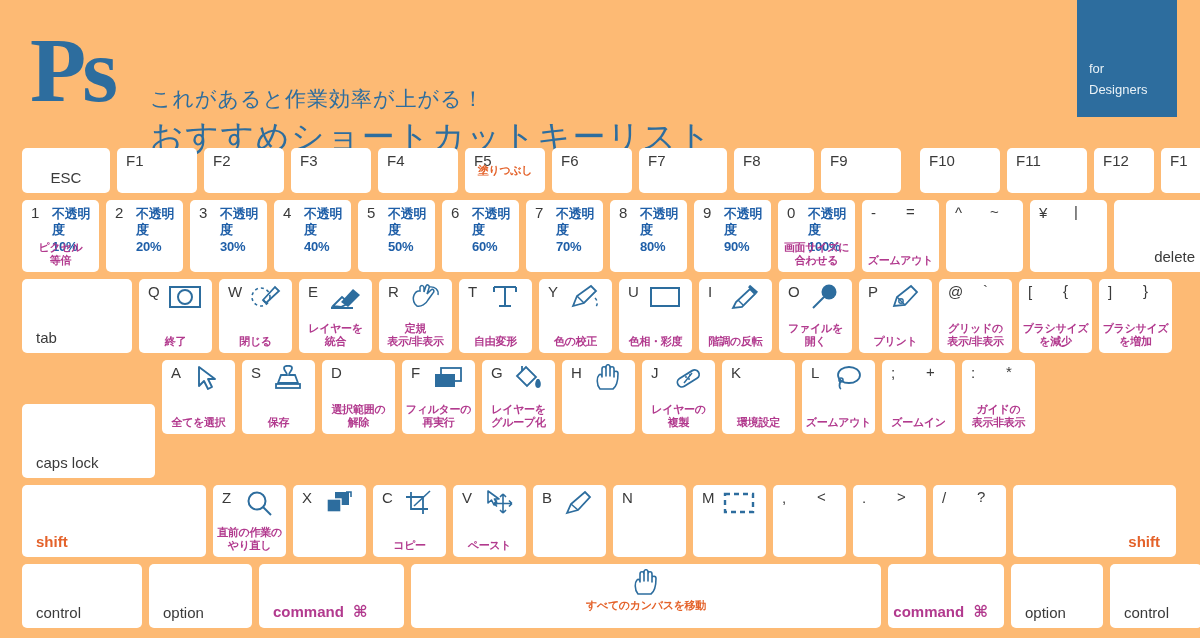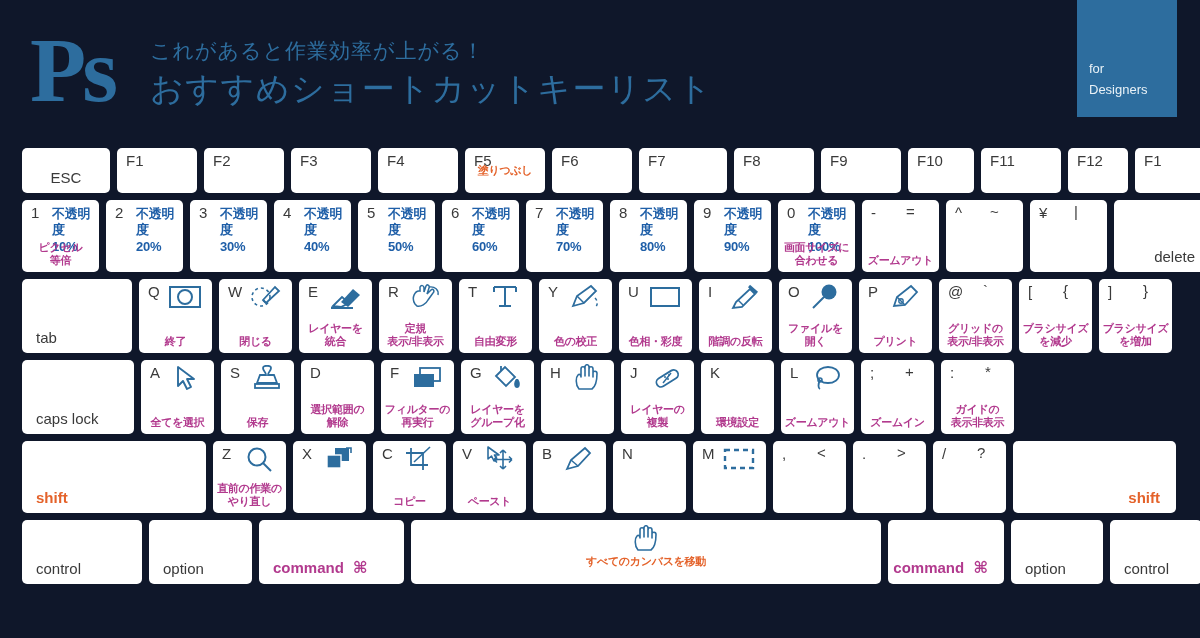--- a/index.html
+++ b/index.html
@@ -2,34 +2,34 @@
 <html><head>
 <meta charset="utf-8">
 <style>
   * { box-sizing: border-box; margin: 0; padding: 0; }
   html, body {
     width: 1200px; height: 638px;
     background: #a9d2e0;
     font-family: "Liberation Sans", "DejaVu Sans", sans-serif;
     overflow: hidden;
   }
-  #root { position: relative; width: 1200px; height: 638px; background: #0f172a; }
+  #root { position: relative; width: 1200px; height: 638px; background: #fdba74; }
 
   
   .header { position: relative; height: 148px; }
   .ps-logo {
     position: absolute; left: 30px; top: 24px;
     font-family: "Liberation Serif", "DejaVu Serif", serif;
     font-size: 92px; font-weight: bold; color: #2d6d9e;
     letter-spacing: -4px; line-height: 1;
   }
   .title-block { position: absolute; left: 150px; top: 38px; }
   .subtitle {
     font-size: 21px; color: #2d6d9e; letter-spacing: 1px;
-    line-height: 1.25; font-weight: normal;
+    line-height: 1.25; font-weight: normal; margin-top: 48px;
   }
   .maintitle {
     font-size: 33px; color: #2d6d9e; letter-spacing: 1.5px;
     line-height: 1.3; font-weight: normal; margin-top: 4px;
   }
   .badge {
     position: absolute; right: 23px; top: 0;
     width: 100px; height: 117px;
     background: #2d6d9e;
     color: #e9f2f7;
@@ -150,21 +150,21 @@
         </div>
         <div class="key r-fn" style="width: 88px;">
           <span class="glyph">F7</span>
         </div>
         <div class="key r-fn" style="width: 80px;">
           <span class="glyph">F8</span>
         </div>
         <div class="key r-fn" style="width: 80px;">
           <span class="glyph">F9</span>
         </div>
-        <div class="key r-fn" style="width: 66px;">
+        <div class="key r-fn" style="width: 80px; margin-left: 12px;">
           <span class="glyph">F10</span>
         </div>
         <div class="key r-fn" style="width: 80px;">
           <span class="glyph">F11</span>
         </div>
         <div class="key r-fn" style="width: 60px;">
           <span class="glyph">F12</span>
         </div>
         <div class="key r-fn" style="width: 80px;">
           <span class="glyph">F1</span>
@@ -351,21 +351,21 @@
           <span class="glyph2">{</span>
           <span class="magdesc">ブラシサイズ<br>を減少</span>
         </div>
         <div class="key r-q" style="width: 73px;">
           <span class="glyph">]</span>
           <span class="glyph2">}</span>
           <span class="magdesc">ブラシサイズ<br>を増加</span>
         </div>
       </div>
       <div class="krow">
-        <div class="key r-a" style="width: 112px;">
+        <div class="key r-a" style="width: 133px; margin-top: 44px;">
           <span class="wordlabel left">caps lock</span>
         </div>
         <div class="key r-a" style="width: 73px;">
           <span class="glyph">A</span>
           <span class="kicon">
             <svg width="26" height="26" viewBox="0 0 26 26">
               <path d="M4 2 L4 21 L9 16 L13 24 L17 22 L13 14 L20 14 Z" fill="none" stroke="#2d6d9e" stroke-width="1.9" stroke-linejoin="round"></path>
             </svg>
           </span>
           <span class="magdesc">全てを選択</span>

